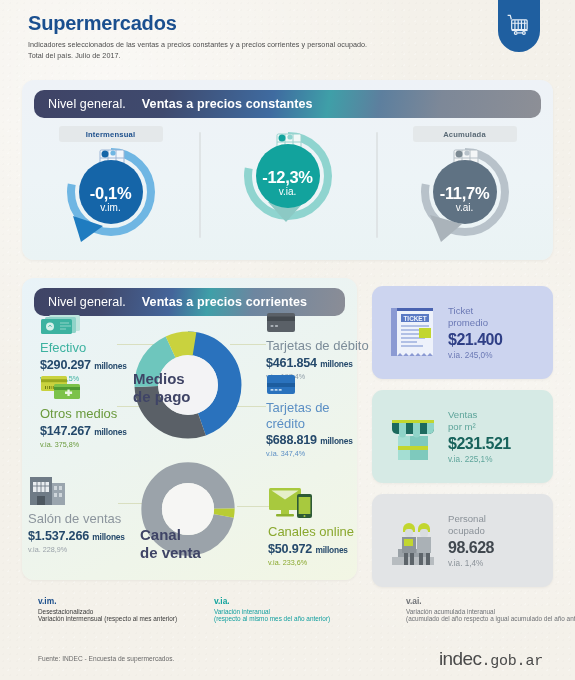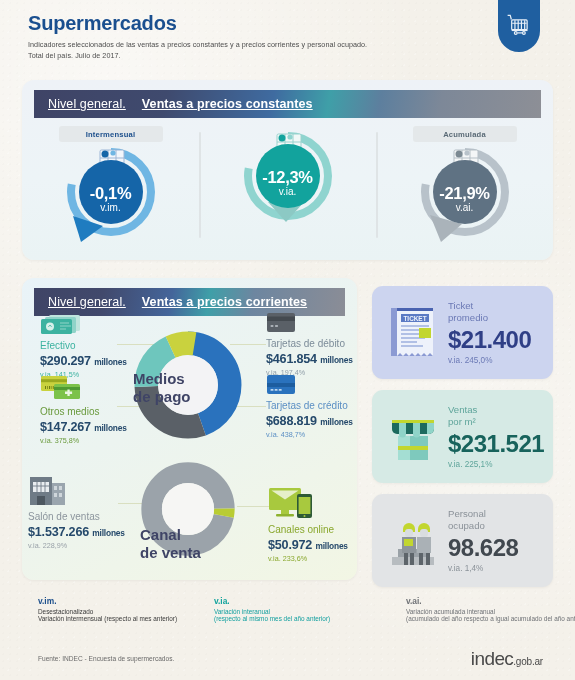--- a/index.html
+++ b/index.html
@@ -52,22 +52,22 @@
     box-shadow: 0 1px 3px rgba(0,0,0,.05);
   }
   .panel-corrientes {
     left:22px; top:278px; width:335px; height:302px;
     background: linear-gradient(155deg,#e9f3f8 0%, #ecf4f0 45%, #f2f6e4 100%);
     box-shadow: 0 1px 3px rgba(0,0,0,.05);
   }
 
   .bar {
     position:absolute; left:12px; top:10px; height:28px;
-    border-radius:0; display:flex; align-items:center;
-    padding-left:14px; color:#fff; font-size:12.5px; letter-spacing:.1px;text-decoration:underline;
+    border-radius:10px; display:flex; align-items:center;
+    padding-left:14px; color:#fff; font-size:12.5px; letter-spacing:.1px;
   }
   .bar .light { font-weight:normal; }
   .bar .bold  { font-weight:bold; margin-left:16px; }
   .bar-1 {
     width:507px;
     background: linear-gradient(100deg,#3f4466 0%, #3f4a6e 26%, #3f6ba0 47%,
       #3f9fa8 58%, #5d7f9e 68%, #7d8898 80%, #8d8f96 100%);
   }
   .bar-2 {
     width:311px;
@@ -98,57 +98,57 @@
 
   
   .donut-block { position:absolute; }
   .donut-block svg { display:block; }
   .donut-label {
     position:absolute; left:0; right:0; text-align:left;
     font-size:15px; font-weight:bold; color:#3f4466; line-height:1.22;
   }
 
   .item { position:absolute; }
-  .item .ttl { font-size:10px; line-height:1.2; }
+  .item .ttl { font-size:13px; line-height:1.2; }
   .item .amt { font-size:12.6px; font-weight:bold; color:#25496b; margin-top:2px; letter-spacing:-.2px; }
   .item .amt .mill { font-size:8.4px; font-weight:bold; }
   .item .sub { font-size:7.2px; margin-top:2px; }
 
   .ic { display:block; margin-bottom:4px; }
 
   .leader { position:absolute; background:#d9dfc0; height:1px; }
 
   
   .card {
     position:absolute; left:372px; width:181px; height:93px; border-radius:11px;
     box-shadow:0 1px 3px rgba(0,0,0,.05);
     display:flex; align-items:center; padding:0 12px;
   }
   .card-ticket   { top:286px; background:#ccd4ef; }
   .card-m2       { top:390px; background:#d6eae5; }
   .card-personal { top:494px; background:#e2e4e6; }
   .card .cic { width:58px; flex:0 0 58px; display:flex; align-items:center; justify-content:center; }
   .card .ctxt { padding-left:6px; }
   .card .ct { font-size:9.6px; line-height:1.25; }
-  .card .cv { font-size:24px; font-weight:bold; letter-spacing:-.5px; margin-top:2px; }
+  .card .cv { font-size:16px; font-weight:bold; letter-spacing:-.5px; margin-top:2px; }
   .card .cs { font-size:8.2px; margin-top:2px; }
 
   
   .legend { position:absolute; left:38px; top:596px; width:510px; display:flex; }
   .lg { flex:0 0 auto; }
   .lg.a { width:176px; } .lg.b { width:192px; } .lg.c { width:auto; }
   .lg .k { font-size:8.4px; font-weight:bold; }
   .lg .d1 { font-size:6.4px; color:#3a3a3a; margin-top:2px; }
   .lg .d2 { font-size:6.4px; color:#3a3a3a; }
   .lg.b .d1, .lg.b .d2 { color:#13a0a0; }
   .lg.c .d1, .lg.c .d2 { color:#6f7276; }
 
   .src { position:absolute; left:38px; top:655px; font-size:6.6px; color:#6a6a6a; }
   .brand { position:absolute; right:32px; top:648px; font-size:19px; color:#4a4a4a; letter-spacing:-.6px; }
-  .brand .t { font-size:10px; letter-spacing:-.2px; }
+  .brand .t { font-size:15px; letter-spacing:-.2px;font-family:Liberation Mono, monospace; }
 </style>
 </head>
 <body>
 
 <div class="page">
   <div class="grain"></div>
 
   <div class="hdr">
     <h1>Supermercados</h1>
     <p>
@@ -226,21 +226,21 @@
             <polygon points="25,71 57,80 36,98" fill="#aab3ba"></polygon>
             <g>
               <rect x="49" y="6" width="24" height="28" rx="1.5" fill="#f4f6f7" stroke="#b5bfc6" stroke-width="1"></rect>
               <path d="M49 14h24M57 6v28M65 6v28M49 22h24" stroke="#b5bfc6" stroke-width="1"></path>
               <circle cx="54" cy="10" r="3.5" fill="#7b8992"></circle>
               <circle cx="62" cy="9" r="2.6" fill="#b8c2ca"></circle>
             </g>
             <circle cx="60" cy="48" r="32" fill="#5f7283"></circle>
           </svg>
           <div class="gauge-val">
-            <span class="n">-21,9%</span>
+            <span class="n">-11,7%</span>
             <span class="u">v.ai.</span>
           </div>
         </div>
       </div>
 
     </div>
   </div>
 
   <div class="panel panel-corrientes">
     <div class="bar bar-2">
@@ -312,21 +312,21 @@
     <div class="item" style="left:244px; top:96px; width:105px;">
       <svg class="ic" width="30" height="22" viewBox="0 0 30 22">
         <rect x="1" y="1" width="28" height="19" rx="2" fill="#2a72bd"></rect>
         <rect x="1" y="9" width="28" height="4" fill="#1d5d9f"></rect>
         <rect x="4.5" y="15" width="3" height="1.8" rx=".6" fill="#bcd6ef"></rect>
         <rect x="8.6" y="15" width="3" height="1.8" rx=".6" fill="#bcd6ef"></rect>
         <rect x="12.7" y="15" width="3" height="1.8" rx=".6" fill="#bcd6ef"></rect>
       </svg>
       <div class="ttl" style="color:#5b8fc4">Tarjetas de crédito</div>
       <div class="amt"><span>$688.819</span> <span class="mill">millones</span></div>
-      <div class="sub" style="color:#5b8fc4">v.ia. 438,7%</div>
+      <div class="sub" style="color:#5b8fc4">v.ia. 347,4%</div>
     </div>
 
     <div class="leader" style="left:96px; top:225px; width:46px;"></div>
     <div class="leader" style="left:215px; top:228px; width:34px;"></div>
 
     <div class="donut-block" style="left:118px; top:183px; width:96px; height:96px;">
       <svg width="96" height="96" viewBox="0 0 42 42">
         <g transform="rotate(-90 21 21)">
           <circle cx="21" cy="21" r="15.9155" fill="none" stroke="#9ba3aa" stroke-width="9" stroke-dasharray="96.8 3.2" stroke-dashoffset="-28"></circle>
           <circle cx="21" cy="21" r="15.9155" fill="none" stroke="#b9cc33" stroke-width="9" stroke-dasharray="3.2 96.8" stroke-dashoffset="-24.8"></circle>

